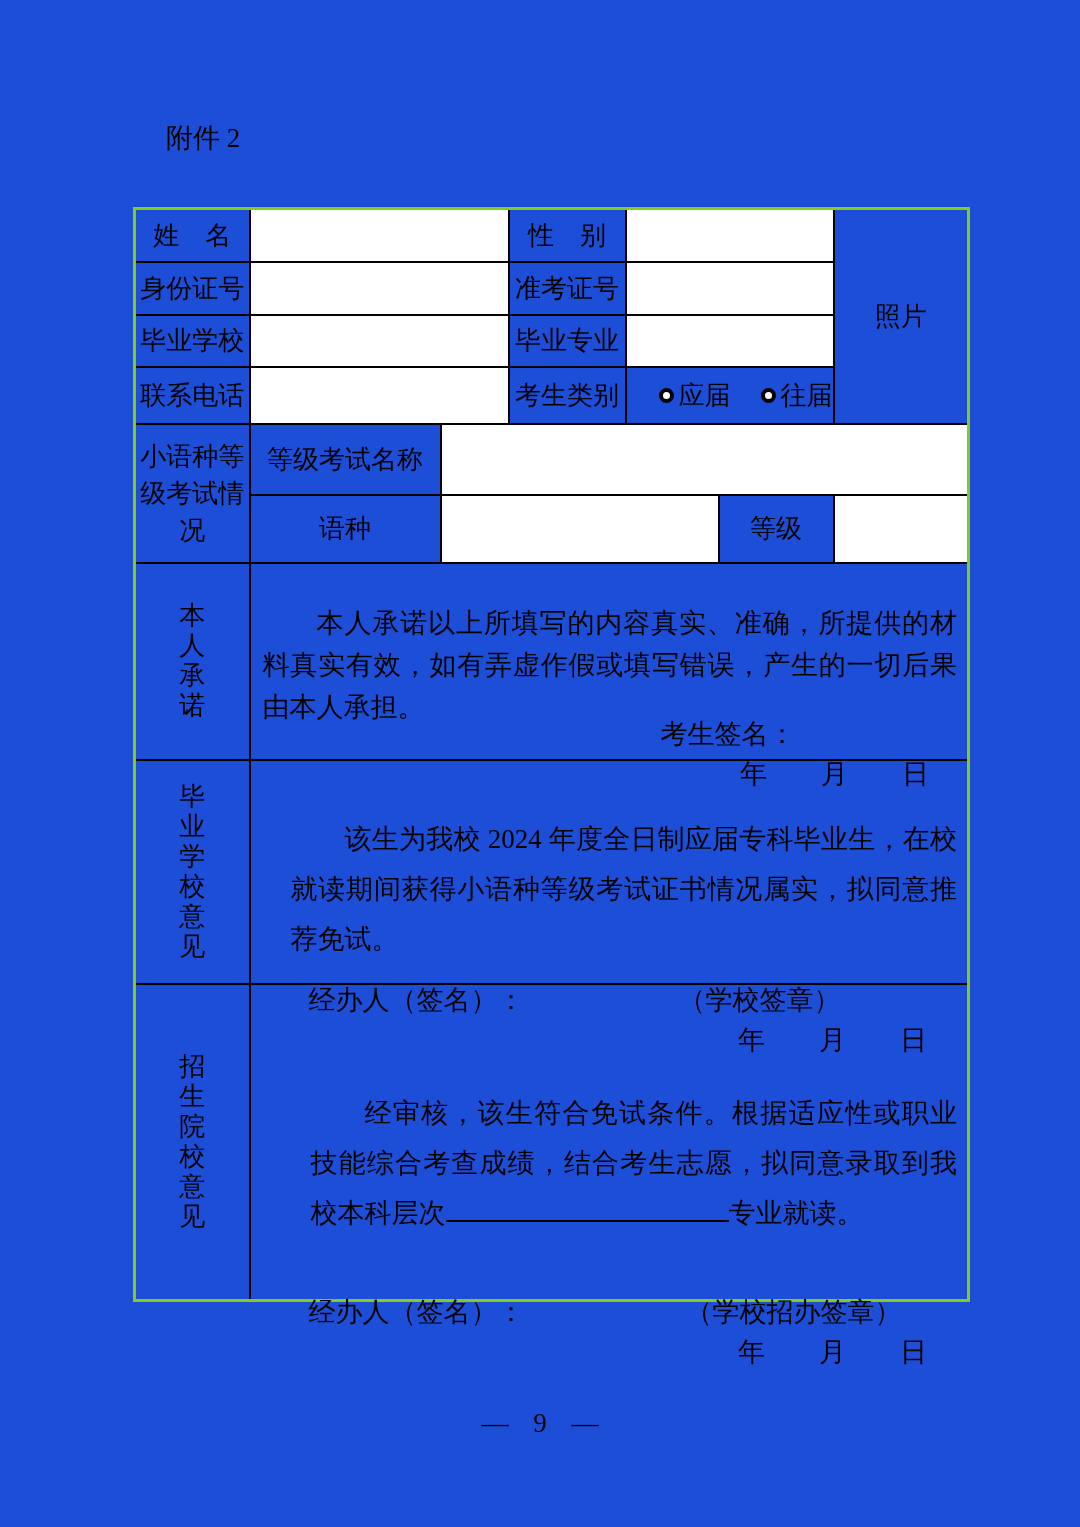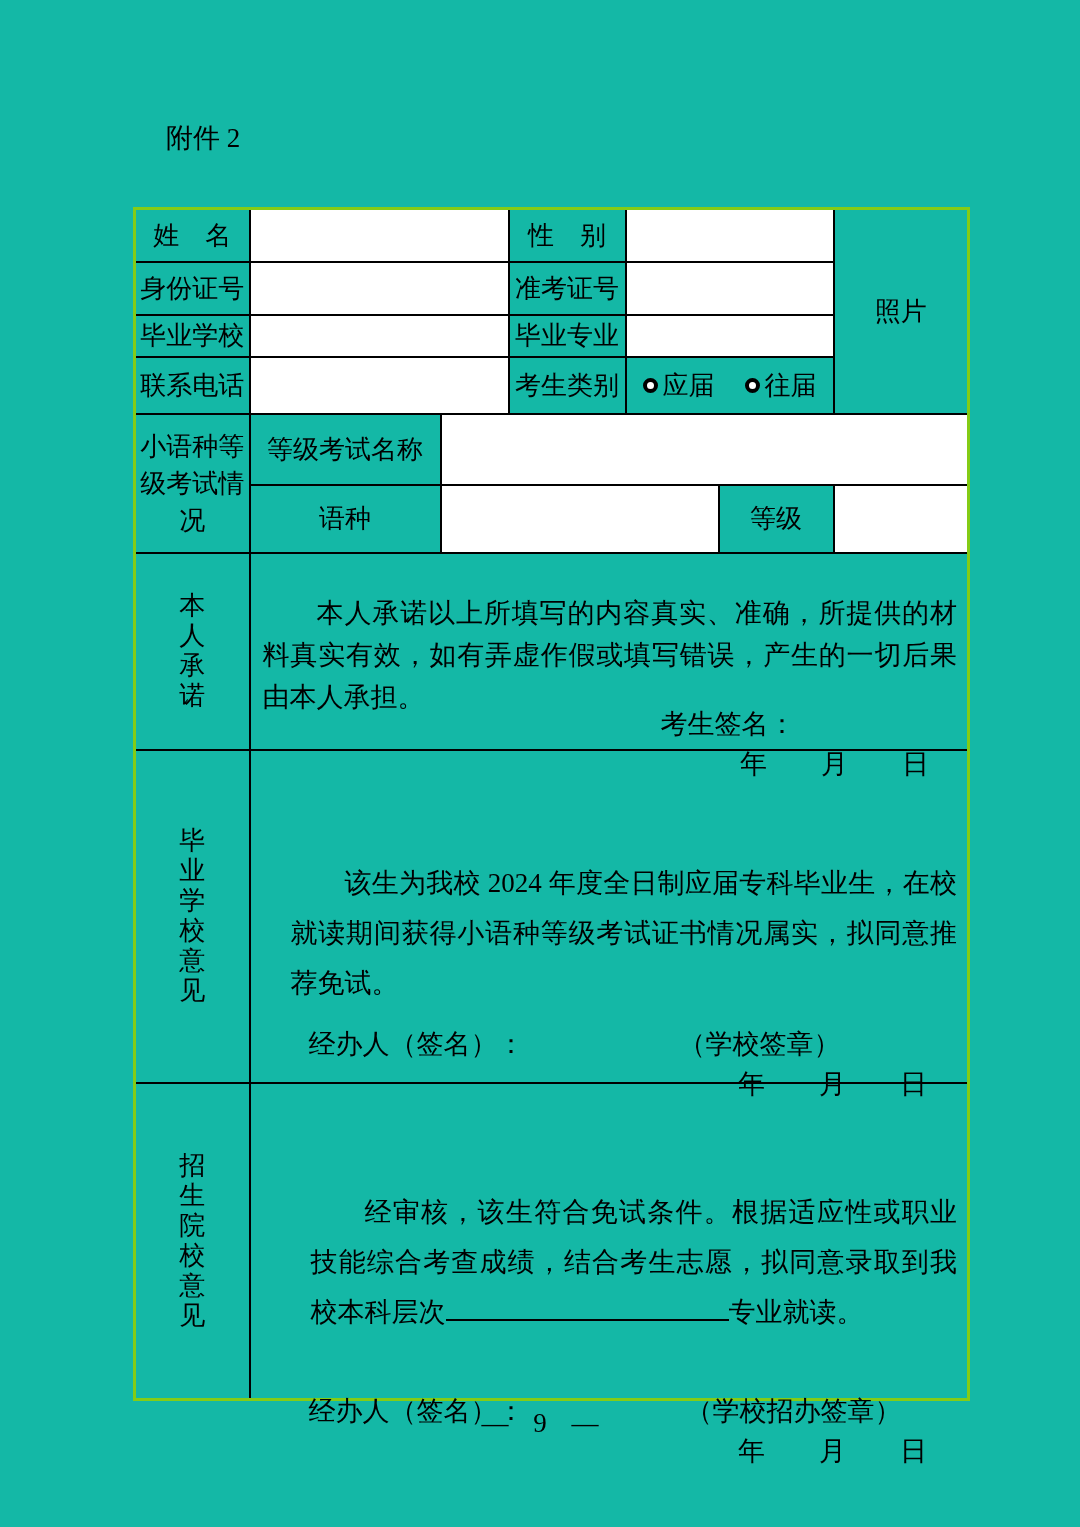--- a/index.html
+++ b/index.html
@@ -1,21 +1,21 @@
 <!DOCTYPE html>
 <html><head>
 <meta charset="utf-8">
 <style>
   html, body { margin: 0; padding: 0; background: #e8e8e8; }
   .page {
     position: relative;
     width: 1080px;
     height: 1527px;
     margin: 0 auto;
-    background: #14b8a6;
+    background: #1d4ed8;
     color: #000000;
     font-family: "Liberation Serif", "DejaVu Serif", serif;
     overflow: hidden;
   }
   .attachment {
     position: absolute;
     left: 166px;
     top: 122px;
     font-size: 27px;
     line-height: 32px;
@@ -83,21 +83,21 @@
     display: inline-block;
     width: 283px;
     height: 1em;
     border-bottom: 2px solid #000;
     vertical-align: baseline;
   }
   .cat-options {
     display: flex;
     align-items: center;
     gap: 30px;
-    padding-left: 16px;
+    padding-left: 32px;
     font-size: 26px;
   }
   .option { display: inline-flex; align-items: center; }
   .radio {
     display: inline-block;
     width: 7px;
     height: 7px;
     border: 4px solid #000;
     border-radius: 50%;
     background: #fff;
@@ -141,21 +141,21 @@
       <td class="lbl" rowspan="4">照片</td>
     </tr>
 
     <tr style="height:53px">
       <td class="lbl">身份证号</td>
       <td class="fill" colspan="2"></td>
       <td class="lbl">准考证号</td>
       <td class="fill" colspan="2"></td>
     </tr>
 
-    <tr style="height:42px">
+    <tr style="height:52px">
       <td class="lbl">毕业学校</td>
       <td class="fill" colspan="2"></td>
       <td class="lbl">毕业专业</td>
       <td class="fill" colspan="2"></td>
     </tr>
 
     <tr style="height:57px">
       <td class="lbl">联系电话</td>
       <td class="fill" colspan="2"></td>
       <td class="lbl">考生类别</td>
@@ -194,21 +194,21 @@
       </td>
       <td colspan="6">
         <div class="cell-rel">
           <p class="body-para">本人承诺以上所填写的内容真实、准确，所提供的材料真实有效，如有弄虚作假或填写错误，产生的一切后果由本人承担。</p>
           <span class="abs" style="left:410px; top:122px;">考生签名：</span>
           <span class="abs" style="right:38px; top:162px;">年　　月　　日</span>
         </div>
       </td>
     </tr>
 
-    <tr style="height:333px">
+    <tr style="height:224px">
       <td class="lbl">
         <div class="vlabel">毕业学校意见</div>
       </td>
       <td colspan="6">
         <div class="cell-rel">
           <p class="body-para wide">该生为我校 2024 年度全日制应届专科毕业生，在校就读期间获得小语种等级考试证书情况属实，拟同意推荐免试。</p>
           <span class="abs" style="left:58px; top:202px;">经办人（签名）：</span>
           <span class="abs" style="left:428px; top:202px;">（学校签章）</span>
           <span class="abs" style="right:40px; top:242px;">年　　月　　日</span>
         </div>

